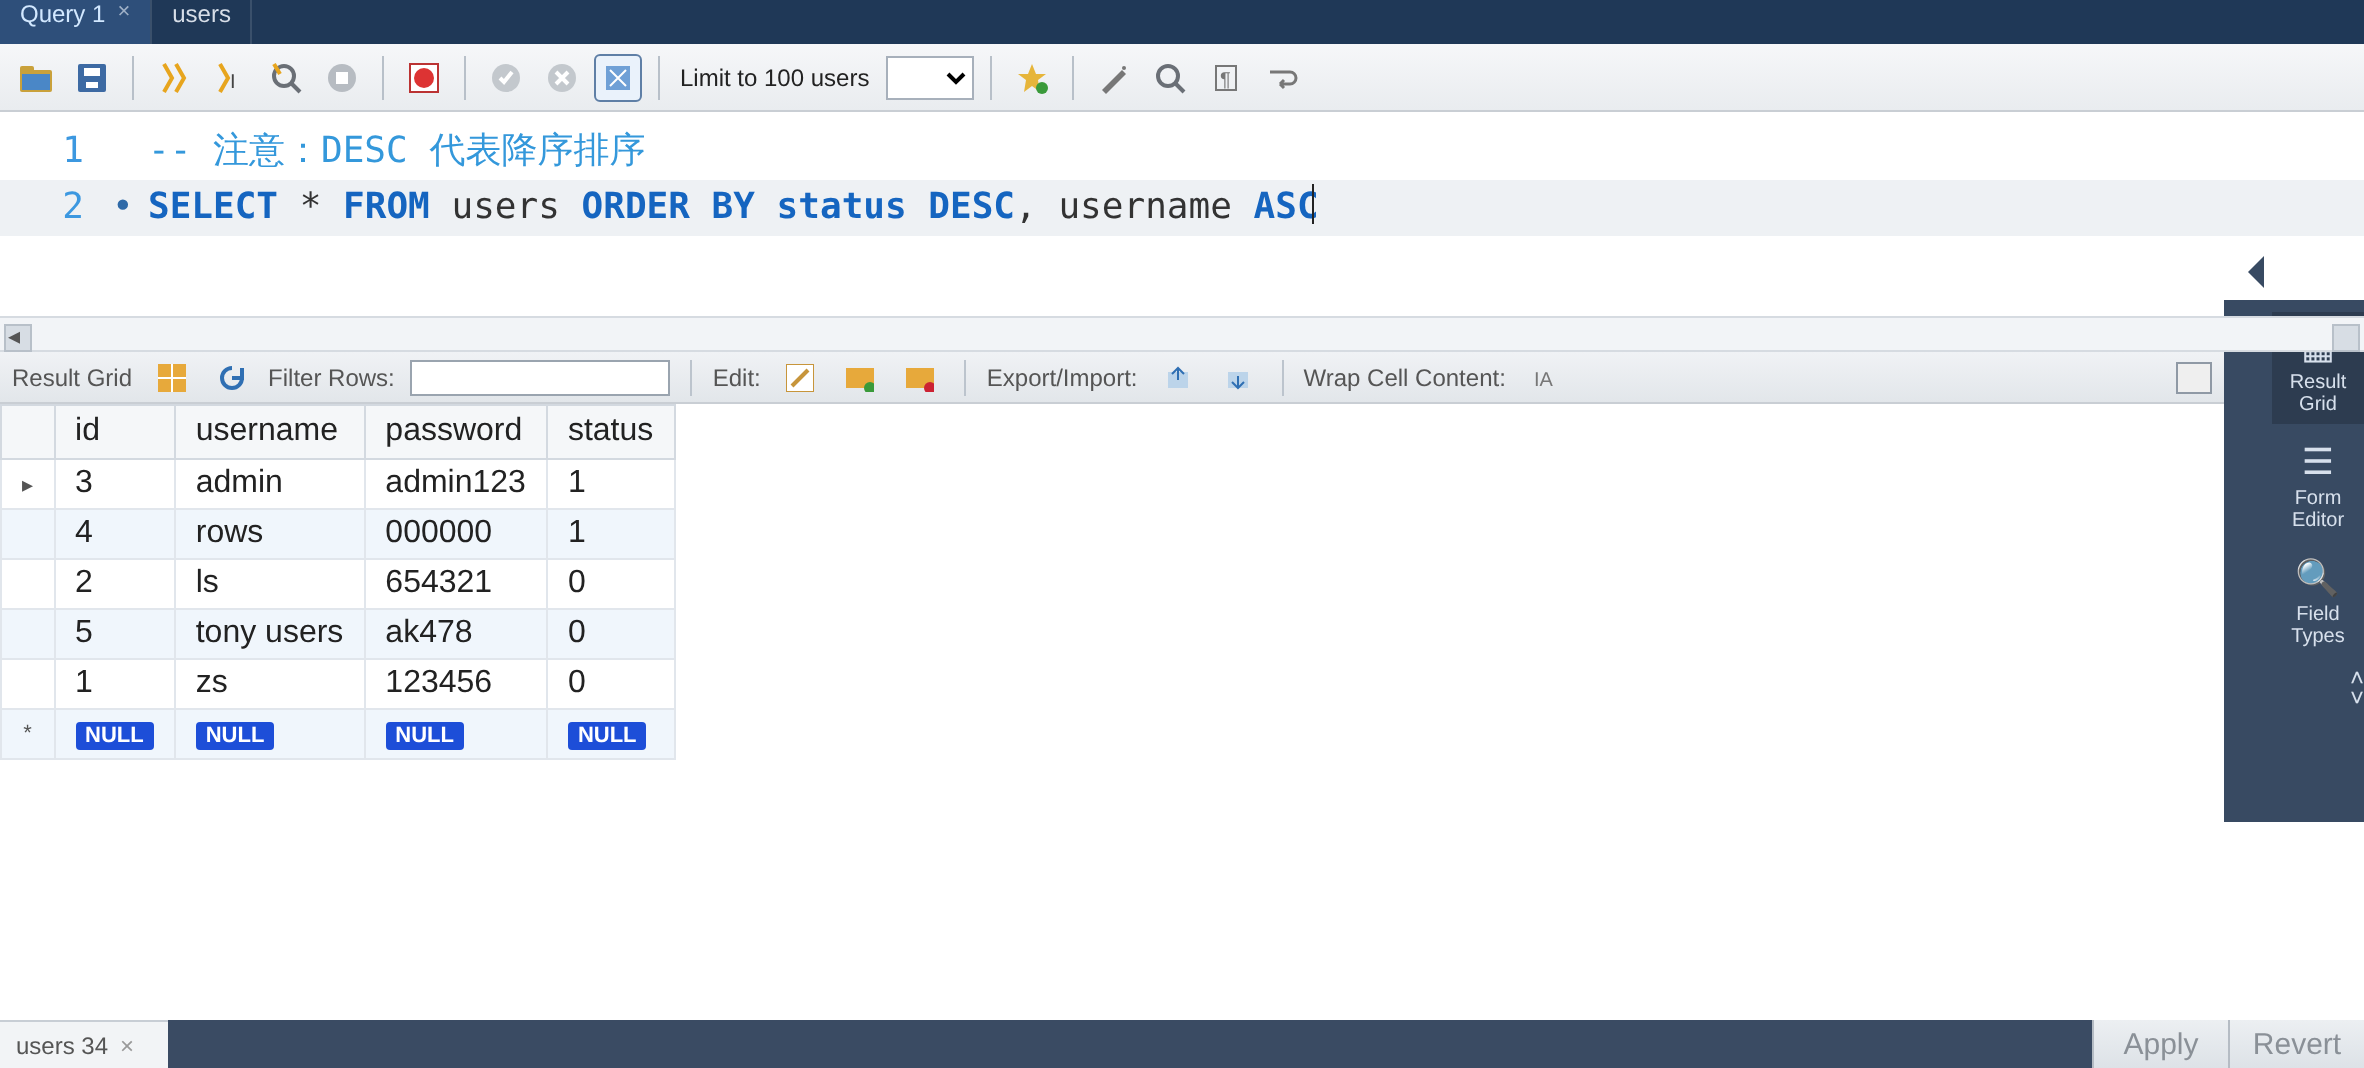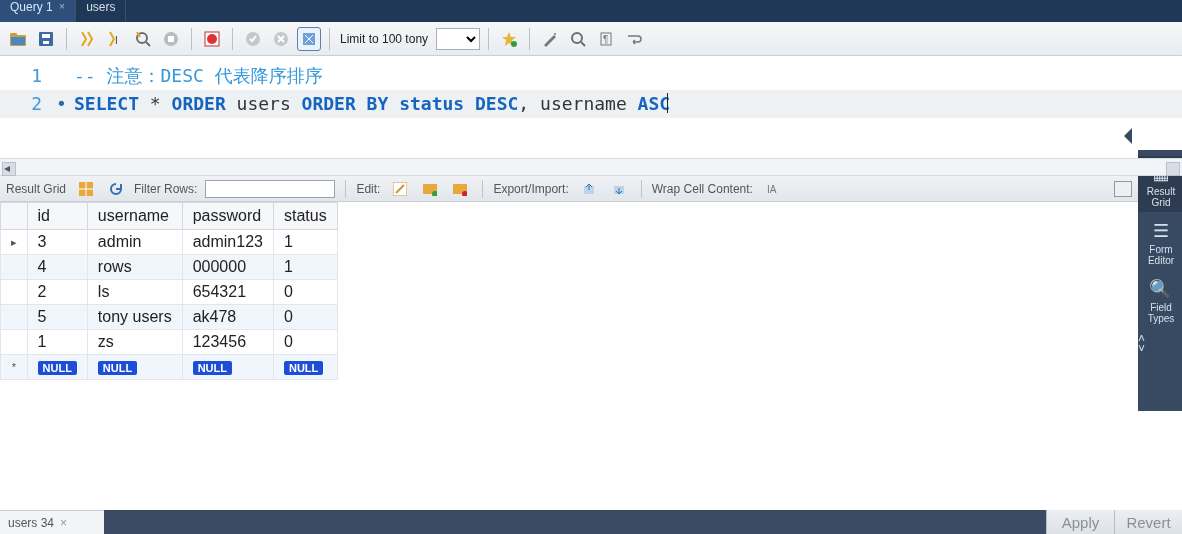--- a/index.html
+++ b/index.html
@@ -199,25 +199,25 @@
     display: inline-block;
     background: #1d4ed8;
     color: #fff;
     font-size: 11px;
     font-weight: 700;
     padding: 1px 5px;
     border-radius: 2px;
   }
   
   .side-panel {
-    width: 44px;
+    width: 70px;
     background: #384a62;
     display: flex;
     flex-direction: column;
-    align-items: flex-start;
+    align-items: flex-end;
     padding-top: 6px;
     gap: 2px;
     color: #d7e0ec;
     font-size: 10px;
     margin-top: -26px;
     padding-bottom: 4px;
   }
   .side-item {
     width: 46px;
     padding: 6px 0 4px;
@@ -243,21 +243,21 @@
   
   .bottom-bar {
     position: absolute;
     bottom: 0; left: 0; right: 0;
     height: 24px;
     background: #3a4b63;
     display: flex;
     align-items: stretch;
   }
   .bottom-tabs {
-    width: 104px;
+    width: 84px;
     background: #f2f4f6;
     display: flex;
     align-items: center;
     padding: 0 8px;
     gap: 6px;
     font-size: 12px;
     color: #555;
     border-top: 1px solid #c8ced5;
   }
   .bottom-spacer { flex: 1; }
@@ -345,21 +345,21 @@
         <path d="M5 5 L11 11 M11 5 L5 11" stroke="#fff" stroke-width="2"></path>
       </svg>
   </div>
   <div class="tbtn framed">
     <svg width="16" height="16">
         <rect x="2" y="2" width="12" height="12" fill="#6fa0d6"></rect>
         <path d="M4 4 L12 12 M12 4 L4 12" stroke="#fff" stroke-width="1"></path>
       </svg>
   </div>
   <div class="tsep"></div>
-  <span class="limit-label">Limit to 100 tony</span>
+  <span class="limit-label">Limit to 100 users</span>
   <select class="limit-select"></select>
   <div class="tsep"></div>
   <div class="tbtn">
     <svg width="16" height="16">
         <path d="M8 1 L10 6 L15 6 L11 9 L12 15 L8 12 L4 15 L5 9 L1 6 L6 6 Z" fill="#e6b53a"></path>
         <circle cx="13" cy="13" r="3" fill="#3a9a3a"></circle>
       </svg>
   </div>
   <div class="tsep"></div>
   <div class="tbtn">
@@ -389,21 +389,21 @@
 
 <div class="editor">
   <div class="editor-line">
     <div class="gutter">1</div>
     <div class="dot-col"></div>
     <div class="code"><span class="c-comment">-- 注意：DESC 代表降序排序</span></div>
   </div>
   <div class="editor-line active">
     <div class="gutter">2</div>
     <div class="dot-col">•</div>
-    <div class="code"><span class="c-kw">SELECT</span><span class="c-txt"> * </span><span class="c-kw">ORDER</span><span class="c-txt"> users </span><span class="c-kw">ORDER BY</span><span class="c-kw"> status </span><span class="c-kw">DESC</span><span class="c-txt">, </span><span class="c-txt">username </span><span class="c-kw">ASC</span><span class="caret"></span></div>
+    <div class="code"><span class="c-kw">SELECT</span><span class="c-txt"> * </span><span class="c-kw">FROM</span><span class="c-txt"> users </span><span class="c-kw">ORDER BY</span><span class="c-kw"> status </span><span class="c-kw">DESC</span><span class="c-txt">, </span><span class="c-txt">username </span><span class="c-kw">ASC</span><span class="caret"></span></div>
   </div>
 </div>
 
 <div class="hscroll">
   <span class="hscroll-arrow-l">◂</span>
   <span class="hscroll-arrow-r">▸</span>
 </div>
 
 <div class="grid-wrap">
   <div style="flex:1;display:flex;flex-direction:column">

